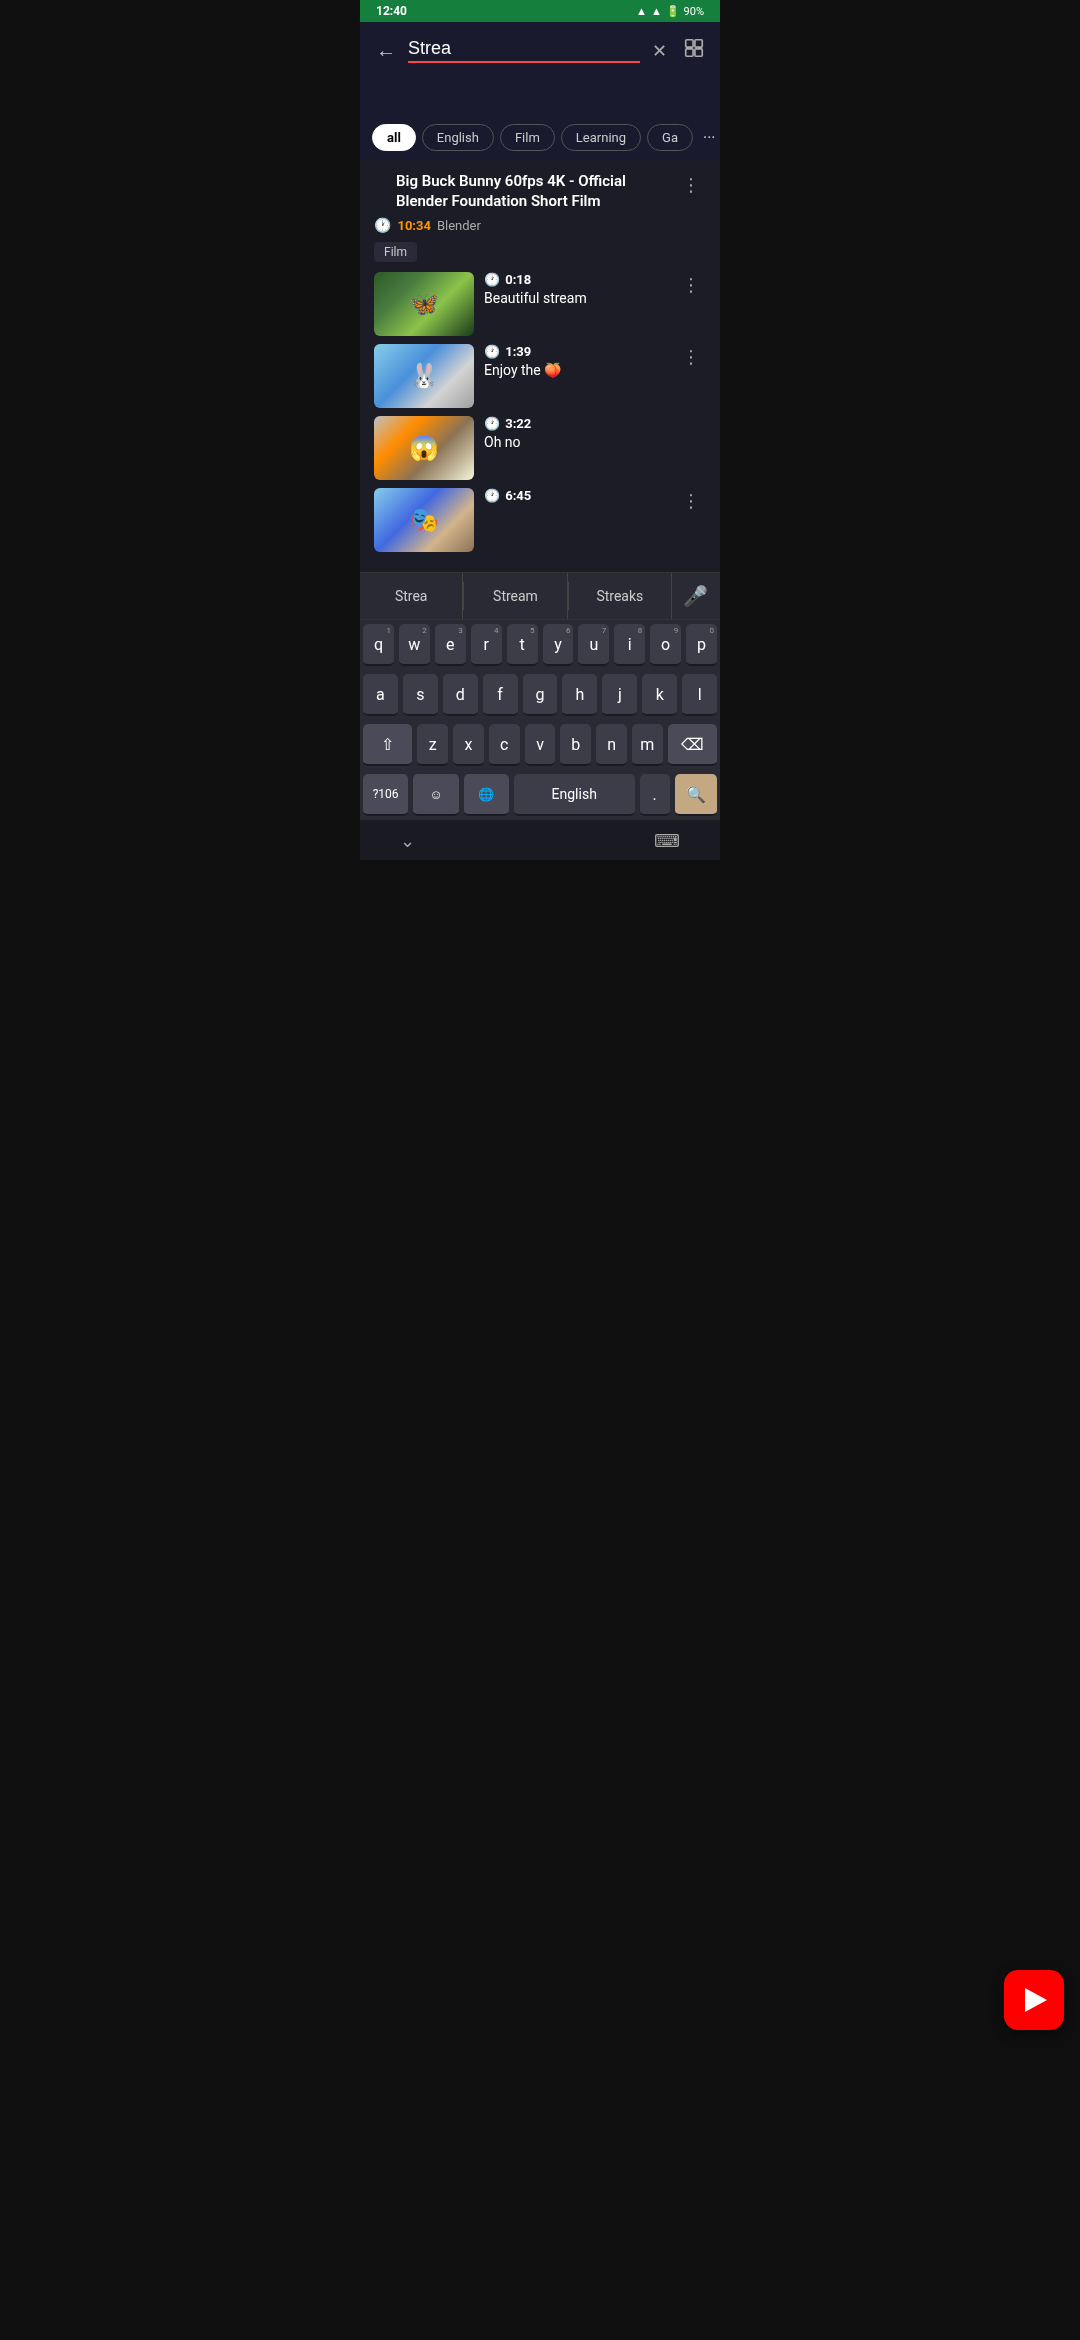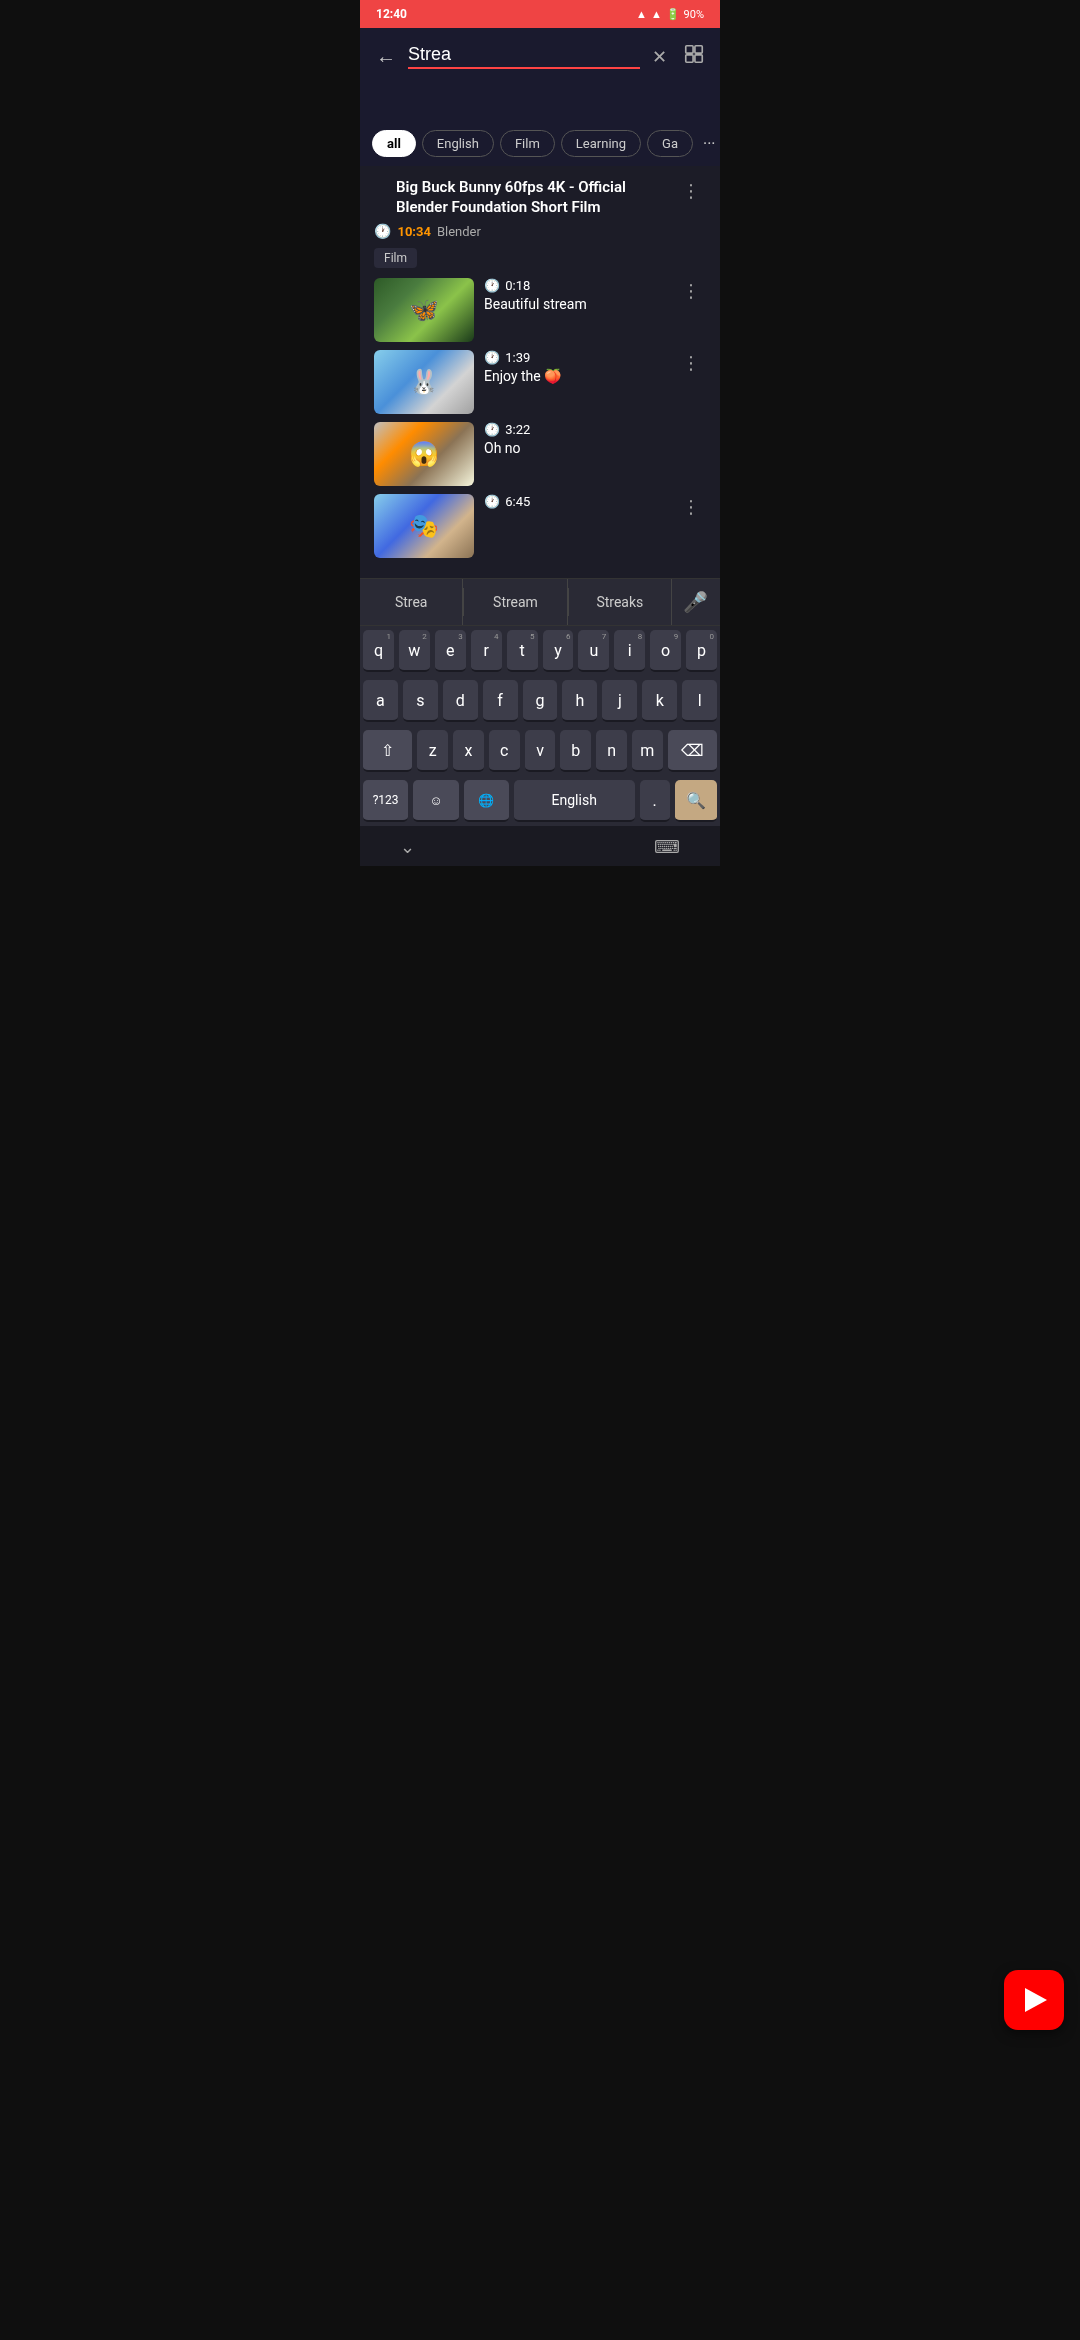--- a/index.html
+++ b/index.html
@@ -10,26 +10,26 @@
       font-family: 'Roboto', Arial, sans-serif;
       width: 360px;
       min-height: 780px;
       margin: 0 auto;
       position: relative;
       overflow-x: hidden;
     }
 
     
     .status-bar {
-      background: #ef4444;
+      background: #15803d;
       display: flex;
       justify-content: space-between;
       align-items: center;
       padding: 6px 16px;
-      height: 28px;
+      height: 22px;
     }
     .status-time {
       font-size: 12px;
       font-weight: bold;
       color: #fff;
     }
     .status-icons {
       display: flex;
       align-items: center;
       gap: 4px;
@@ -222,21 +222,21 @@
       flex: 1;
     }
     .clip-time {
       display: flex;
       align-items: center;
       gap: 5px;
       color: #aaa;
       font-size: 13px;
       margin-bottom: 3px;
     }
-    .clip-time-val { color: #fff; font-weight: 400; }
+    .clip-time-val { color: #fff; font-weight: 700; }
     .clip-desc {
       font-size: 14px;
       color: #fff;
     }
 
     
     .yt-fab {
       position: fixed;
       right: 16px;
       bottom: 310px;
@@ -526,21 +526,21 @@
     <div class="key">x</div>
     <div class="key">c</div>
     <div class="key">v</div>
     <div class="key">b</div>
     <div class="key">n</div>
     <div class="key">m</div>
     <div class="key key-backspace">⌫</div>
   </div>
 
   <div class="key-row">
-    <div class="key key-special" style="font-size:12px;">?123</div>
+    <div class="key key-special" style="font-size:12px;">?106</div>
     <div class="key key-special">☺</div>
     <div class="key key-special">🌐</div>
     <div class="key key-space">English</div>
     <div class="key key-period">.</div>
     <div class="key key-search">🔍</div>
   </div>
 </div>
 
 <div class="bottom-nav">
   <span class="nav-chevron">⌄</span>

